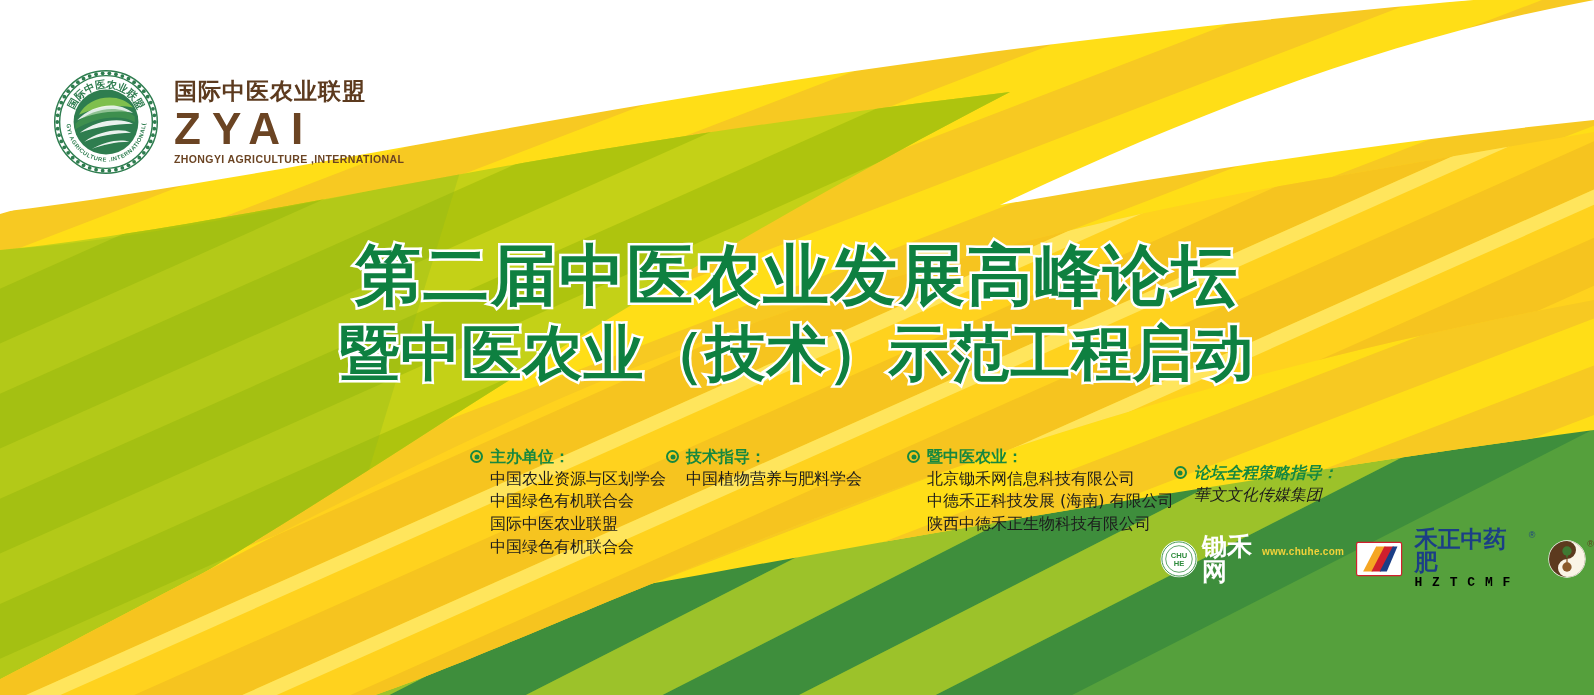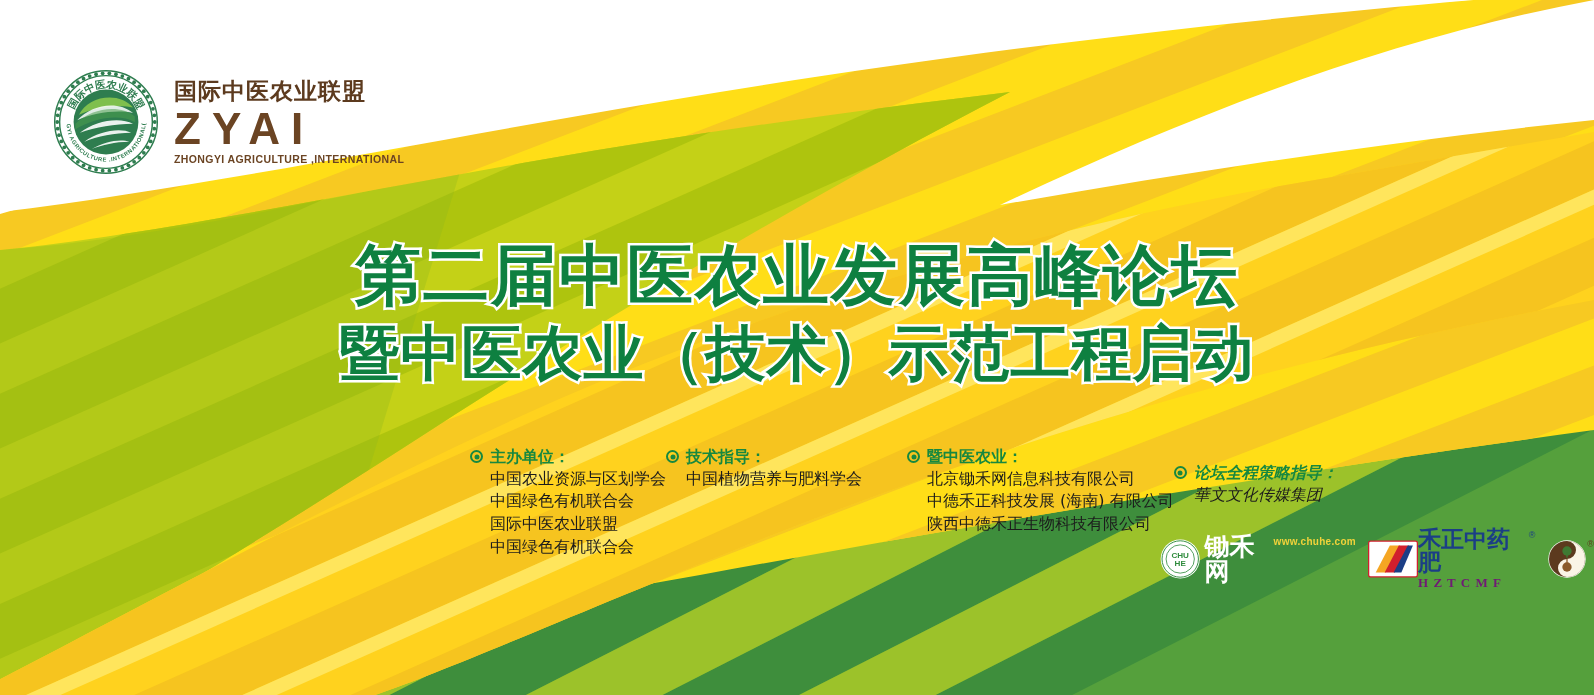--- a/index.html
+++ b/index.html
@@ -426,34 +426,34 @@
     <div class="sp">
       <svg width="42" height="42" viewBox="0 0 60 60" xmlns="http://www.w3.org/2000/svg">
         <circle cx="30" cy="30" r="29" fill="#ffffff"></circle>
         <circle cx="30" cy="30" r="27" fill="none" stroke="#2E8B3C" stroke-width="1.4"></circle>
         <circle cx="30" cy="30" r="21" fill="none" stroke="#2E8B3C" stroke-width="1.2"></circle>
         <text x="30" y="29" text-anchor="middle" font-family="Liberation Sans, sans-serif" font-size="12" font-weight="bold" fill="#2E8B3C">CHU</text>
         <text x="30" y="41" text-anchor="middle" font-family="Liberation Sans, sans-serif" font-size="12" font-weight="bold" fill="#2E8B3C">HE</text>
       </svg>
       <div style="margin-left:4px;display:flex;flex-direction:row;line-height:1;">
         <span style="font-family:'DejaVu Sans',sans-serif;font-size:25px;font-weight:bold;color:#ffffff;">锄禾网</span>
-        <span style="font-family:'Liberation Sans',sans-serif;font-size:10px;font-weight:bold;color:#F2D23A;margin-top:3px;letter-spacing:.3px;">www.chuhe.com</span>
-      </div>
-    </div>
-
-    <div class="sp" style="gap:0;">
+        <span style="font-family:'Liberation Sans',sans-serif;font-size:10px;font-weight:bold;color:#F2D23A;margin-top:13px;letter-spacing:.3px;">www.chuhe.com</span>
+      </div>
+    </div>
+
+    <div class="sp" style="gap:12px;">
       <svg width="52" height="40" viewBox="0 0 78 58" xmlns="http://www.w3.org/2000/svg">
         <rect x="1" y="1" width="76" height="56" rx="3" fill="#ffffff" stroke="#D11F2D" stroke-width="2"></rect>
         <path d="M12,50 L34,8 L50,8 L28,50 Z" fill="#F5A623"></path>
         <path d="M26,50 L48,8 L64,8 L42,50 Z" fill="#D11F2D"></path>
         <path d="M40,50 L62,8 L70,8 L52,50 Z" fill="#1B3E86"></path>
       </svg>
       <div style="display:flex;flex-direction:column;line-height:1;">
         <span style="font-family:'DejaVu Sans',sans-serif;font-size:23px;font-weight:bold;color:#1B3E86;">禾正中药肥</span>
-        <span style="font-family:Liberation Serif, serif;font-size:13px;font-weight:bold;color:#701a75;letter-spacing:1px;margin-top:2px;">H Z T C M F</span>
+        <span style="font-family:Liberation Mono, monospace;font-size:13px;font-weight:bold;color:#000000;letter-spacing:1px;margin-top:2px;">H Z T C M F</span>
       </div>
       <span style="font-family:'Liberation Sans',sans-serif;font-size:9px;color:#1B3E86;align-self:flex-start;margin-top:2px;">®</span>
     </div>
 
     <div class="sp">
       <svg width="40" height="40" viewBox="0 0 60 60" xmlns="http://www.w3.org/2000/svg">
         <circle cx="30" cy="30" r="28" fill="#ffffff"></circle>
         <circle cx="30" cy="30" r="27" fill="#5C3A1E"></circle>
         <path d="M30,3 A27,27 0 0 1 30,57 A13.5,13.5 0 0 1 30,30 A13.5,13.5 0 0 0 30,3 Z" fill="#FAF4E6"></path>
         <g fill="#3F7A33">

